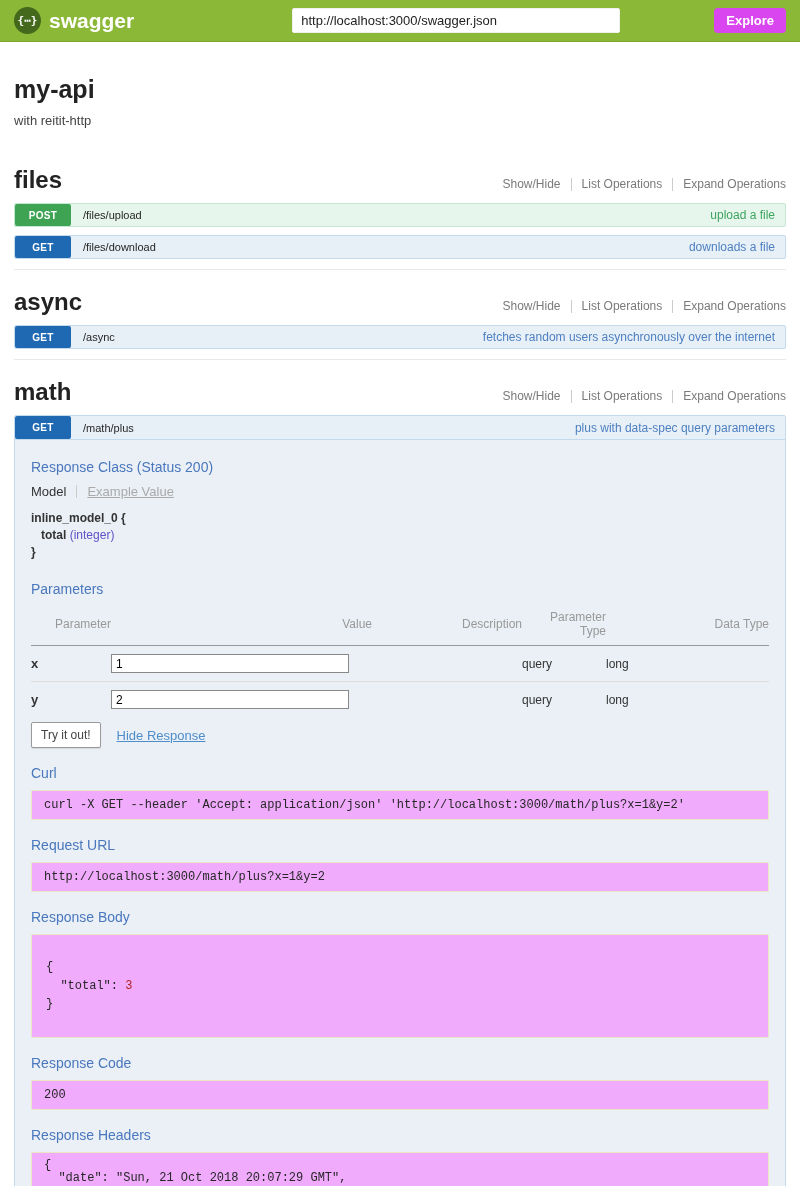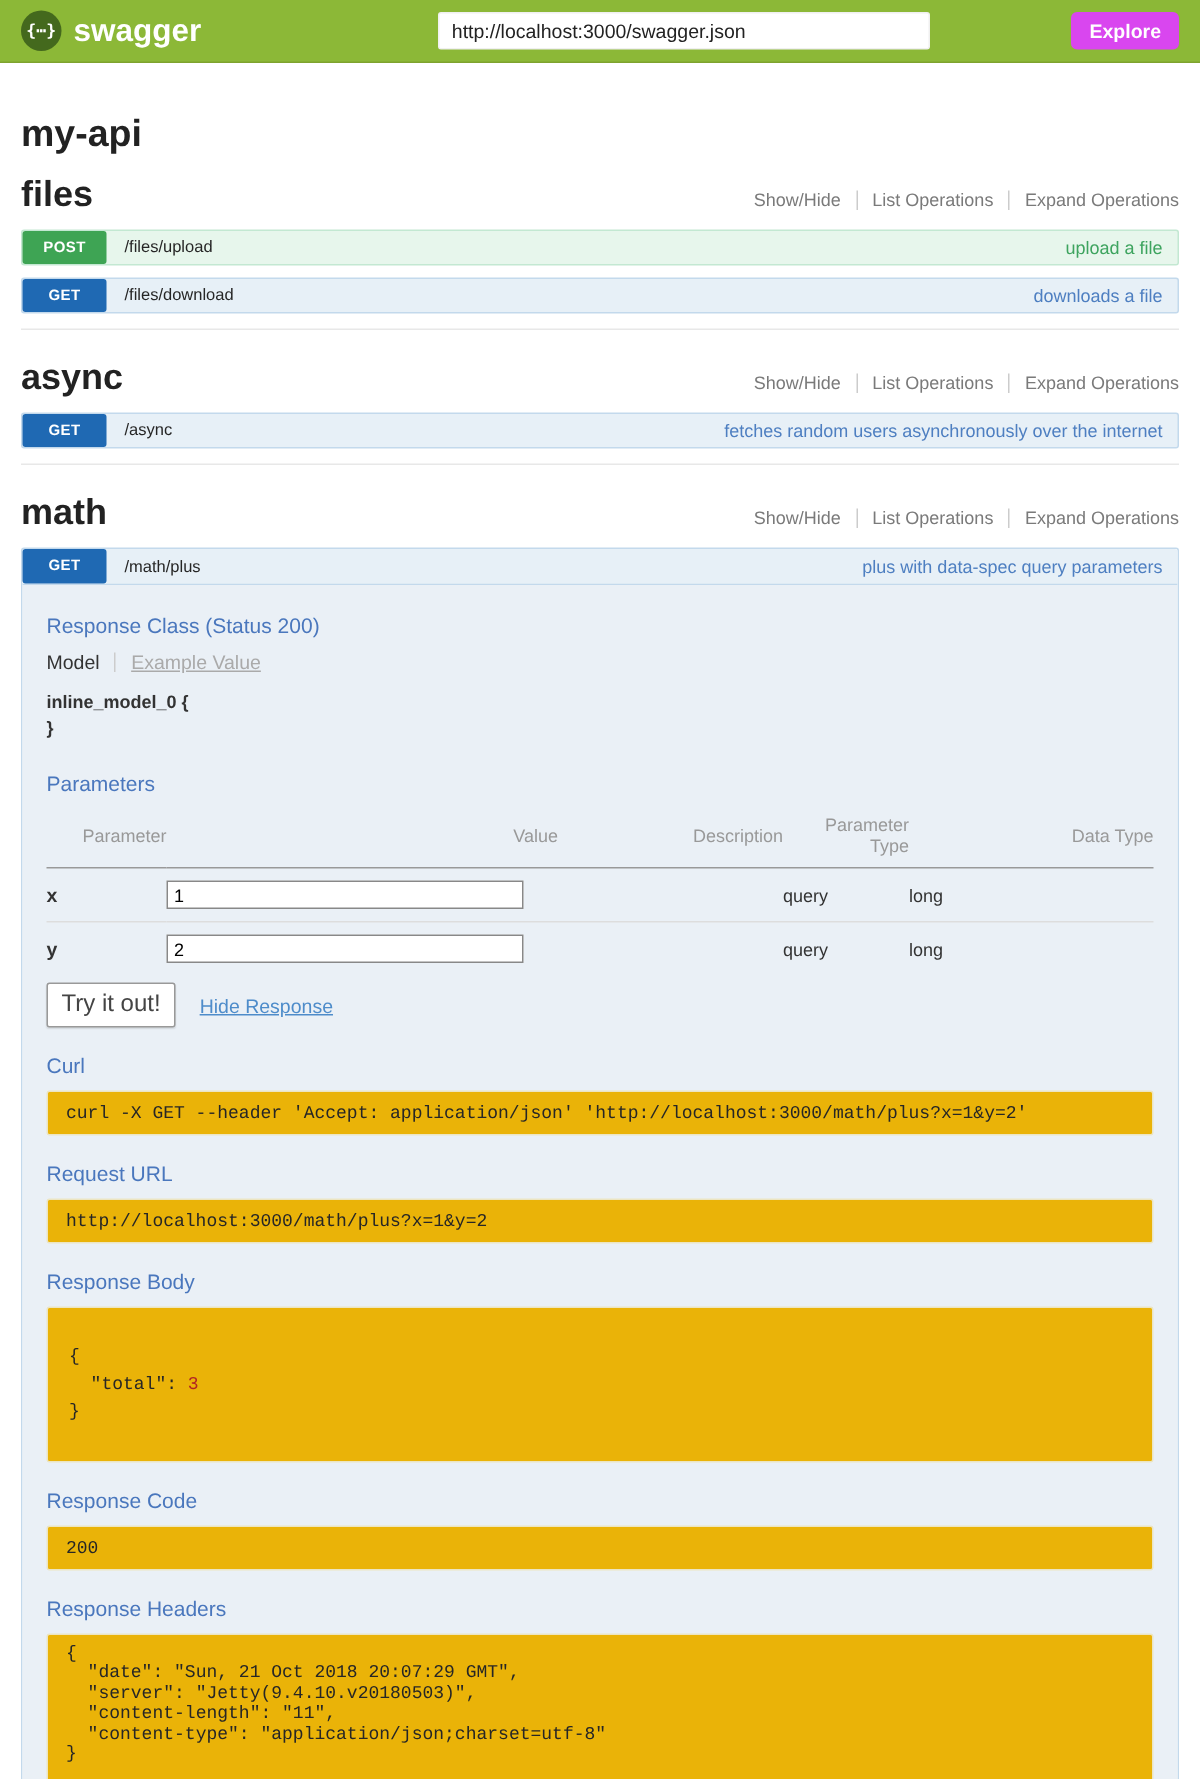--- a/index.html
+++ b/index.html
@@ -123,29 +123,29 @@
   td.pname { font-weight: bold; font-size: 13px; color: #333; }
   .param-input {
     width: 238px; height: 19px;
     border: 1px solid #888; padding: 1px 4px; font-size: 12px;
     font-family: "Liberation Sans", sans-serif;
   }
 
   .actions { display: flex; align-items: center; margin-top: 5px; }
   .try-btn {
     background: #fff; border: 1px solid #999; border-radius: 2px;
-    font-size: 16px; color: #444; padding: 5px 9px;
+    font-size: 12px; color: #444; padding: 5px 9px;
     font-family: "Liberation Sans", sans-serif;
     box-shadow: 0 1px 1px rgba(0,0,0,.1);
     cursor: pointer;
   }
   .hide-response { margin-left: 16px; color: #4e8cca; font-size: 13px; text-decoration: underline; cursor: pointer; }
 
   .code-box {
-    background: #eab308; border: 1px solid #ece5c2; border-radius: 2px;
+    background: #f0abfc; border: 1px solid #ece5c2; border-radius: 2px;
     padding: 7px 12px;
     font-family: "Liberation Mono", monospace; font-size: 12px; color: #262626;
     white-space: pre-wrap; word-break: break-all;
   }
   .body-box { padding: 23px 14px; line-height: 1.55; }
   .headers-box { line-height: 1.12; padding: 6px 12px 11px; }
   .num { color: #b22424; }
 </style>
 </head>
 <body>
@@ -153,20 +153,21 @@
 <header class="topbar">
   <span class="logo-circle">{⋯}</span>
   <span class="brand">swagger</span>
   <input class="url-input" type="text" value="http://localhost:3000/swagger.json" style="">
   <button class="explore-btn">Explore</button>
 </header>
 
 <div class="page">
 
   <h1 class="api-title">my-api</h1>
+  <div class="api-desc">with reitit-http</div>
 
   <section class="resource bordered">
     <div class="resource-header">
       <span class="resource-title">files</span>
       <span class="resource-links">
         <a>Show/Hide</a>
         <span class="vbar"></span>
         <a>List Operations</a>
         <span class="vbar"></span>
         <a>Expand Operations</a>
@@ -225,20 +226,24 @@
         <div class="h-blue">Response Class (Status 200)</div>
 
         <div class="model-tabs">
           <span>Model</span>
           <span class="vbar"></span>
           <span class="tab-inactive">Example Value</span>
         </div>
 
         <div class="model-sig">
           <div class="sig-open">inline_model_0 {</div>
+          <div class="sig-prop">
+            <b>total</b>
+            <span class="prop-type">(integer)</span>
+          </div>
           <div class="sig-close">}</div>
         </div>
 
 
         <div class="h-blue" style="margin-top:18px">Parameters</div>
 
         <table class="params">
           <colgroup>
               <col style="width:80px">
               <col style="width:261px">

